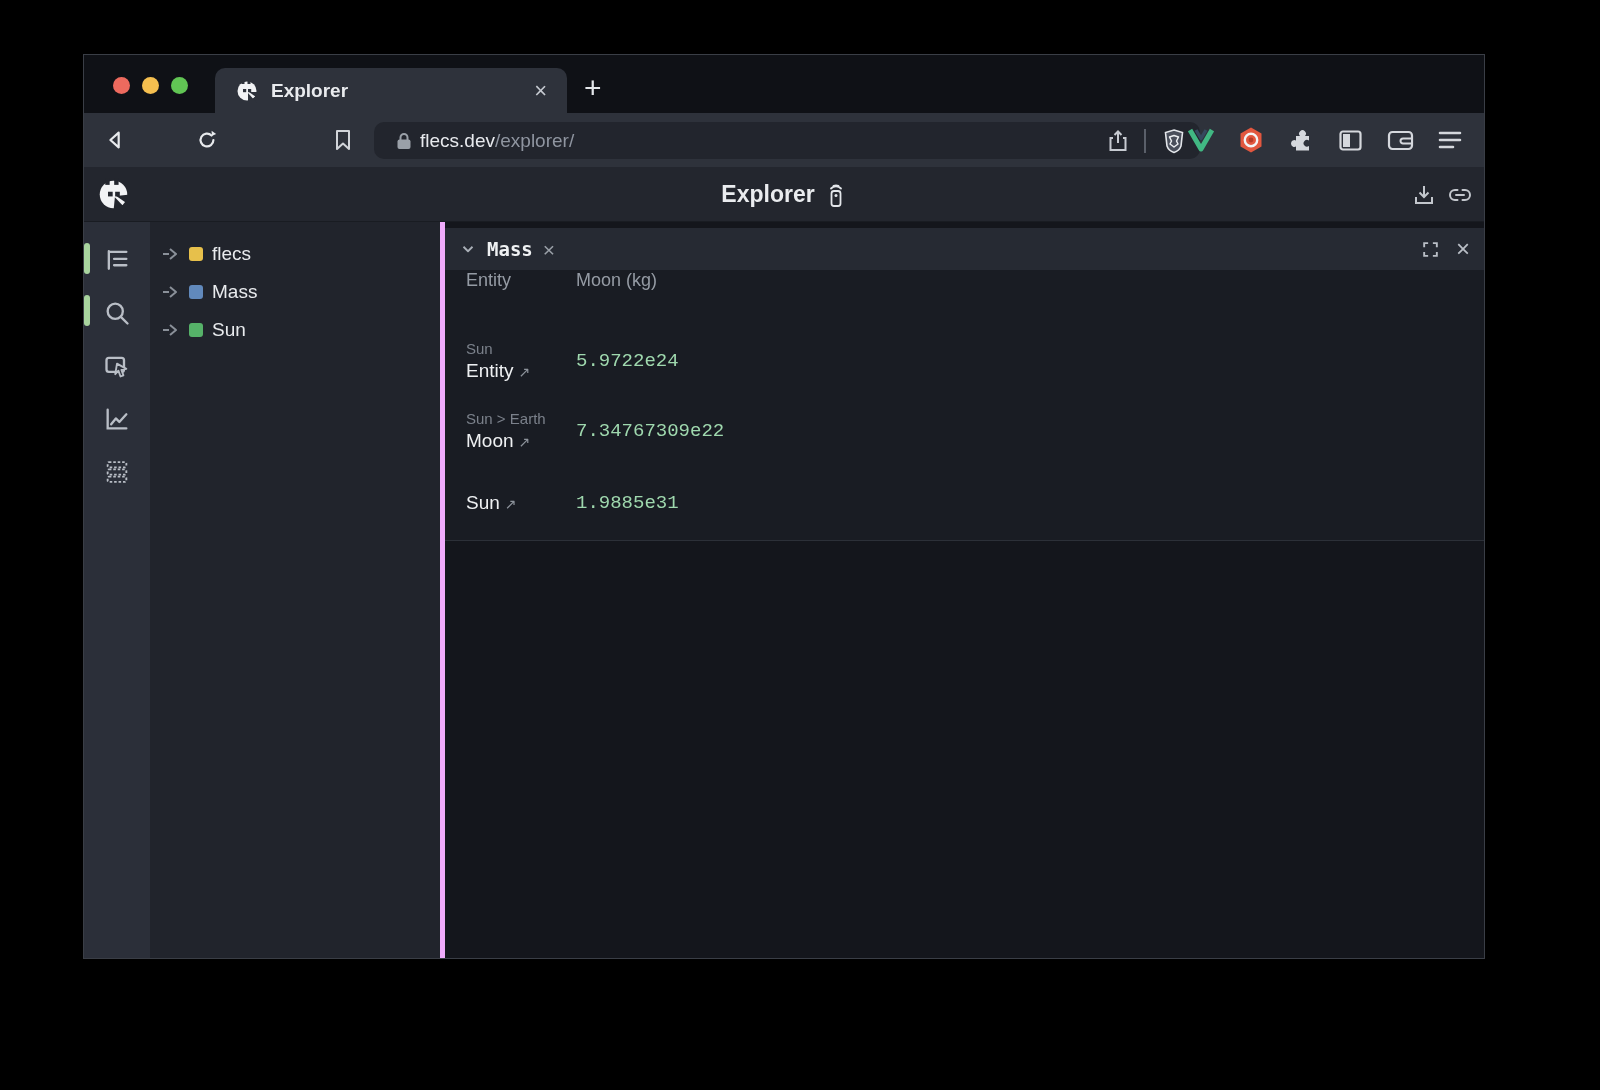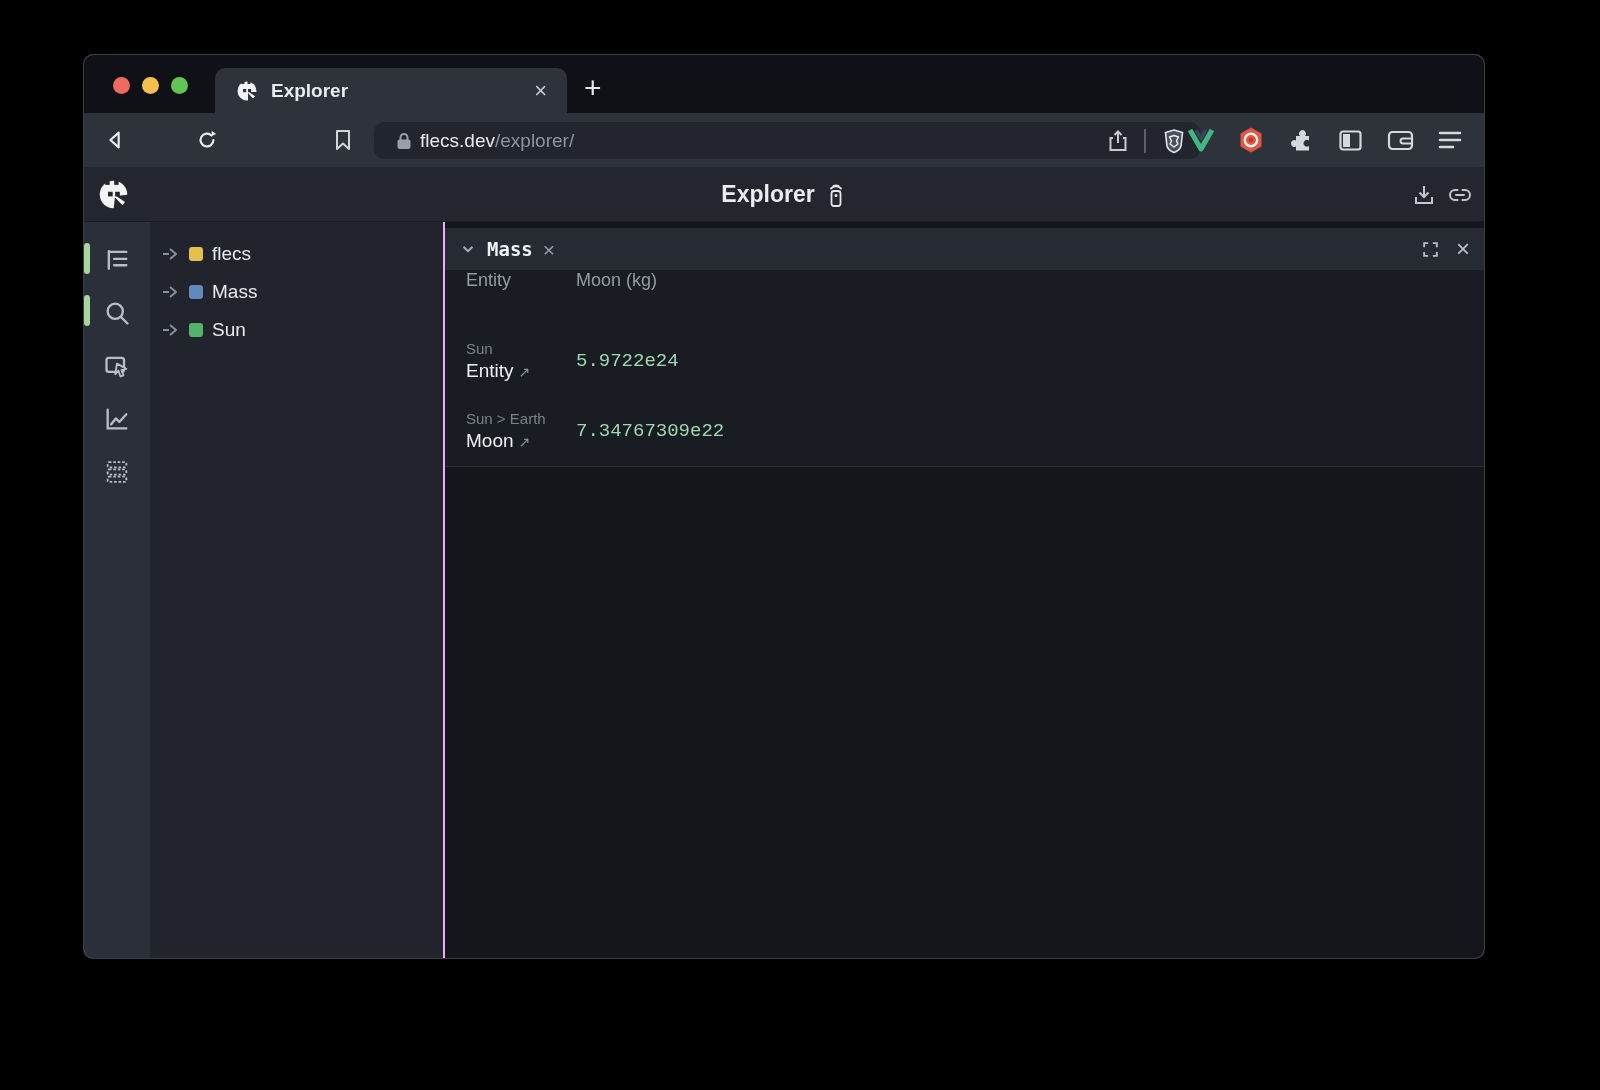--- a/index.html
+++ b/index.html
@@ -1,20 +1,20 @@
 <!DOCTYPE html>
 <html><head>
 <meta charset="utf-8">
 <style>
   * { margin:0; padding:0; box-sizing:border-box; }
   html,body { width:1600px; height:1090px; background:#000; font-family:"Liberation Sans", sans-serif; overflow:hidden; }
 
   .window {
     position:absolute; left:84px; top:55px; width:1400px; height:903px;
-    border-radius:9px; overflow:hidden; background:#ec4899;
+    border-radius:0; overflow:hidden; background:#ec4899;
     box-shadow:0 0 0 1px #3a3e46, 0 25px 70px rgba(0,0,0,.7);
   }
 
   
   .tabbar { position:absolute; left:0; top:0; right:0; height:58px; background:#0f1116; }
   .traffic { position:absolute; top:22px; left:29px; display:flex; gap:12px; }
   .traffic span { width:17px; height:17px; border-radius:50%; display:block; }
   .tab {
     position:absolute; left:131px; top:13px; width:352px; height:45px;
     background:#2e323b; border-radius:10px 10px 0 0;
@@ -49,21 +49,21 @@
 
   
   .content { position:absolute; left:0; top:167px; right:0; bottom:0; display:flex; }
 
   .iconstrip { width:66px; background:#2b2f39; position:relative; flex:none;
     display:flex; flex-direction:column; align-items:center; padding-top:22px; gap:21px; }
   .strip-ic { width:32px; height:32px; display:flex; align-items:center; justify-content:center; }
   .pill { position:absolute; left:0; width:6px; height:31px; border-radius:4px; background:#a8d49e; }
   .pill.p1 { top:21px; } .pill.p2 { top:73px; }
 
-  .treepanel { width:295px; background:#21242c; flex:none; padding-top:13px; border-right:2px solid #f0abfc; }
+  .treepanel { width:295px; background:#21242c; flex:none; padding-top:13px; border-right:5px solid #f0abfc; }
   .tree-item { display:flex; align-items:center; height:38px; padding-left:11px; }
   .tree-item .sq { width:14px; height:14px; border-radius:3px; margin:0 9px 0 8px; flex:none; }
   .tree-item .lbl { color:#e9ebee; font-size:19px; }
 
   .querypanel { flex:1; background:#14161c; display:flex; flex-direction:column; }
   .qheader { margin-top:6px; height:42px; background:#262a33; display:flex; align-items:center; padding:0 14px; flex:none; }
   .qheader .qtitle { font-family:"DejaVu Sans Mono", monospace; font-weight:bold; font-size:19px; color:#eff1f3; margin:0 10px 0 10px; }
   .qheader .qclose { color:#9aa0a8; font-size:21px; line-height:1; }
   .qheader .grow { flex:1; }
   .qheader .hic { margin-left:16px; display:flex; align-items:center; }
@@ -340,18 +340,24 @@
         </div>
 
         <div class="qrow r2">
           <div class="c1">
             <div class="parent">Sun &gt; Earth</div>
             <div class="ename"><span>Moon</span><span class="arrow">↗</span></div>
           </div>
           <div class="eval">7.34767309e22</div>
         </div>
 
+        <div class="qrow r3">
+          <div class="c1">
+            <div class="ename"><span>Sun</span><span class="arrow">↗</span></div>
+          </div>
+          <div class="eval">1.9885e31</div>
+        </div>
       </div>
 
       <div style="flex:1"></div>
     </div>
   </div>
 </div>
 
 </body></html>

